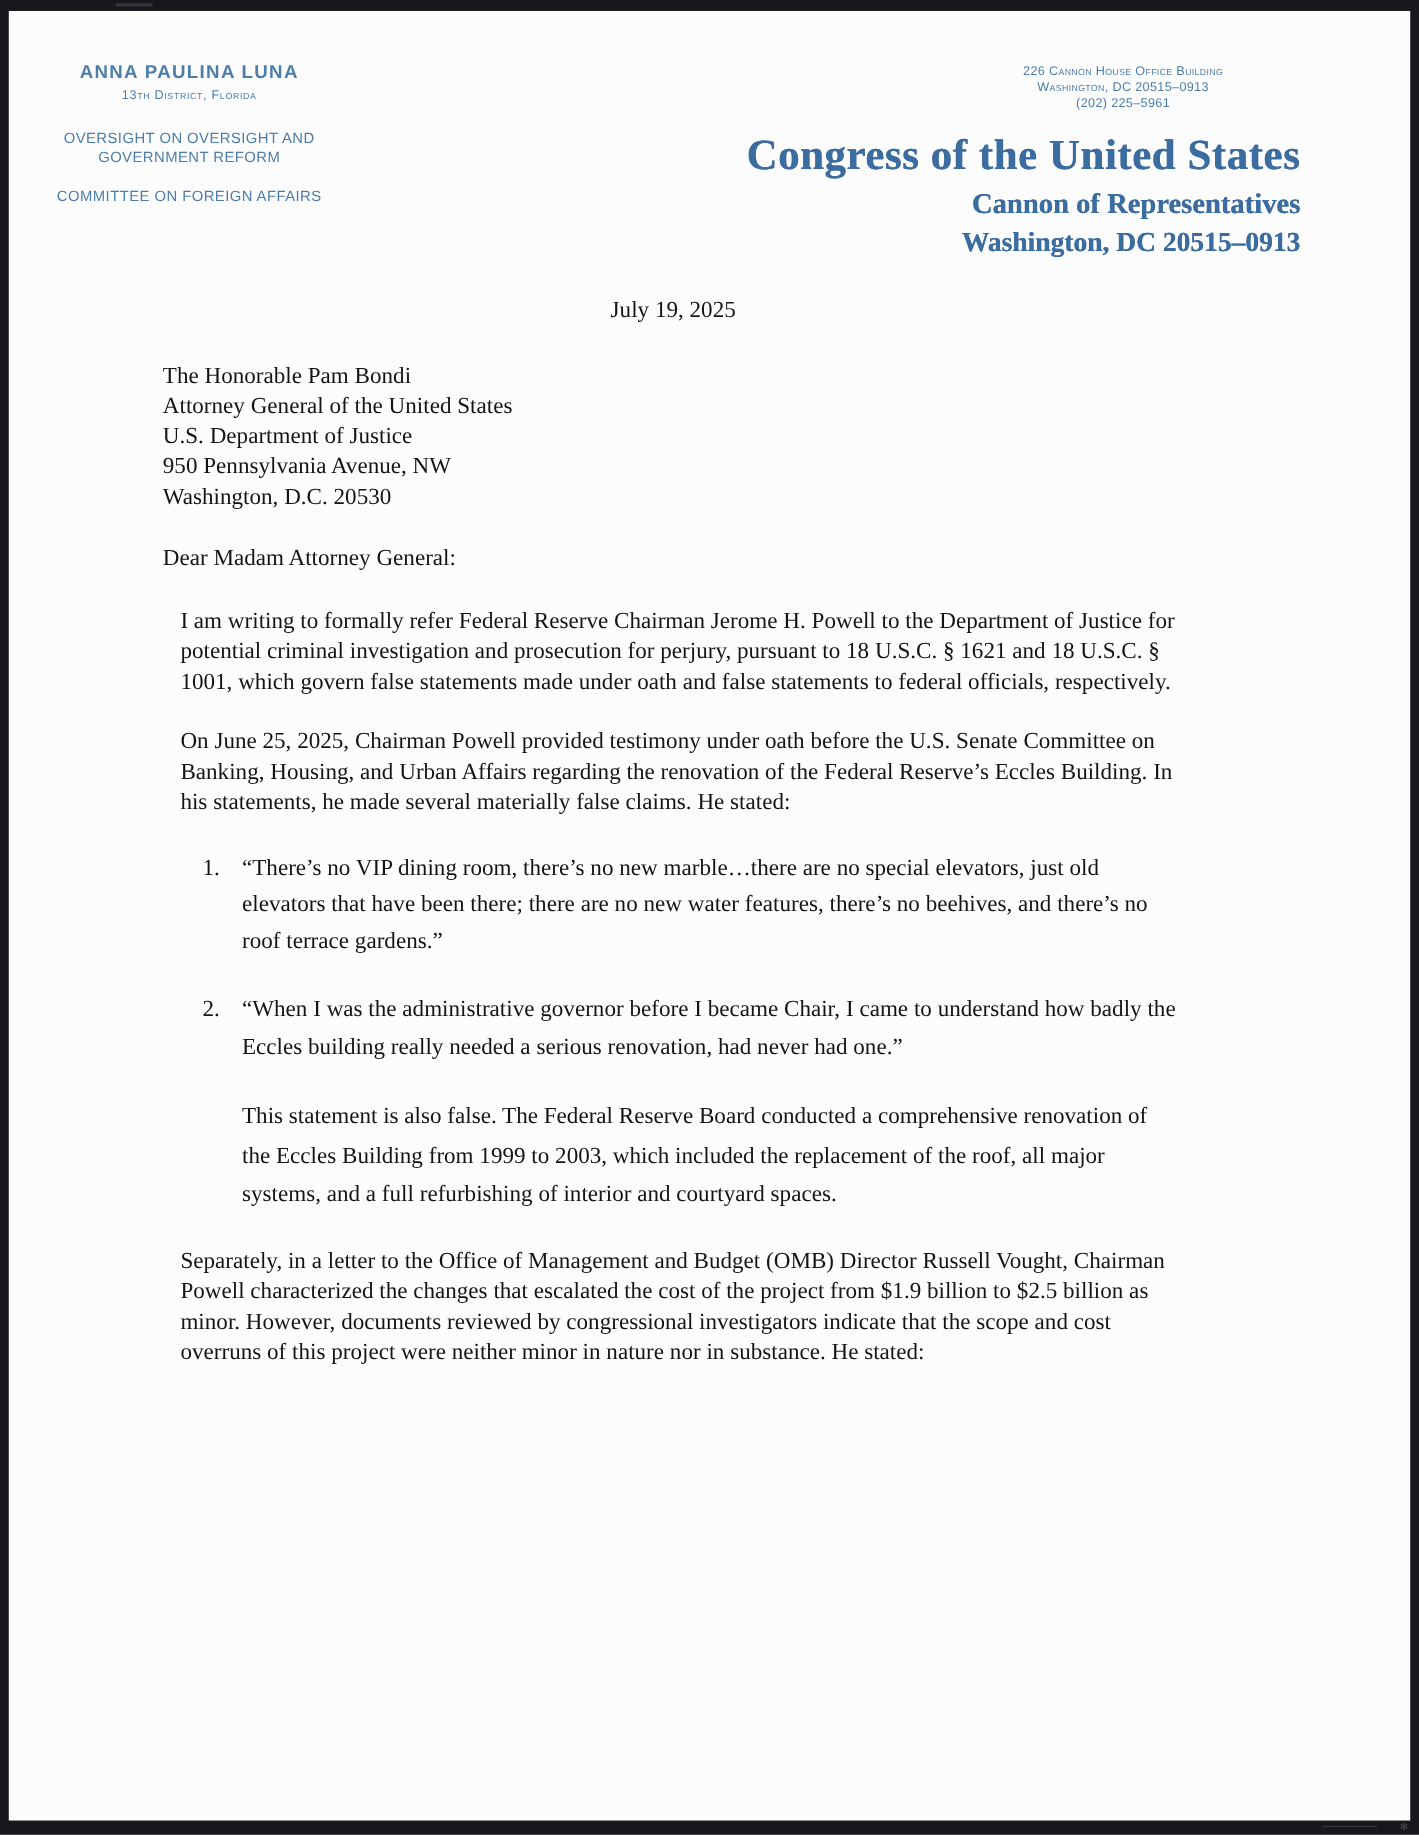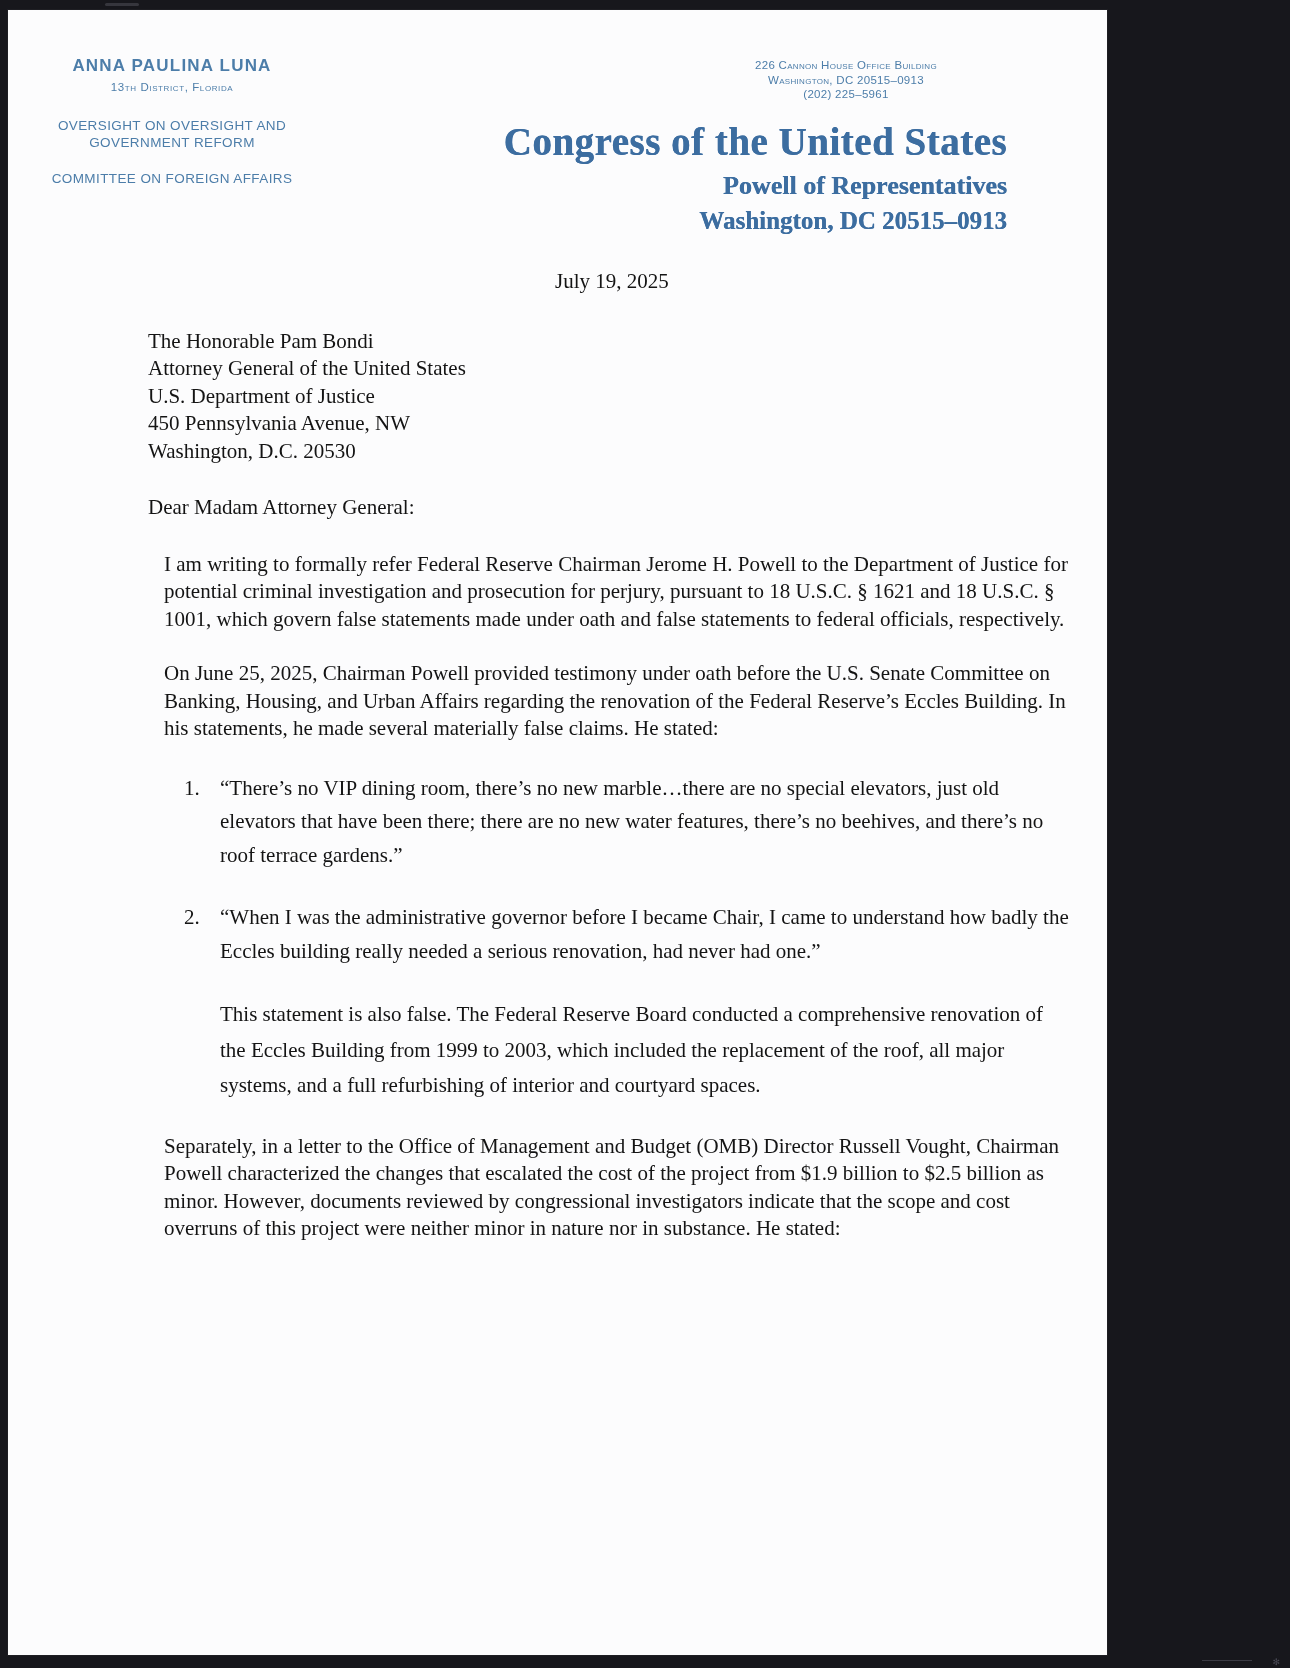--- a/index.html
+++ b/index.html
@@ -13,21 +13,21 @@
   html,body{width:1290px;height:1668px;}
   body{
     background:var(--frame);
     font-family:"Liberation Serif", serif;
     position:relative;
     overflow:hidden;
   }
   .page{
     position:absolute;
     left:8px; top:10px;
-    width:1099px; height:1645px;
+    width:1274px; height:1645px;
     background:var(--paper);
     box-shadow:0 0 0 1px rgba(255,255,255,0.03);
   }
   
   .lh-left{
     position:absolute; top:46px; left:28px; width:272px;
     text-align:center;
     color:var(--letterhead-blue);
     font-family:"Liberation Sans", sans-serif;
   }
@@ -127,32 +127,32 @@
   </div>
 
   <div class="lh-right">
     <div>226 Cannon House Office Building</div>
     <div>Washington, DC 20515–0913</div>
     <div>(202) 225–5961</div>
   </div>
 
   <div class="lh-center">
     <div class="congress-title">Congress of the United States</div>
-    <div class="chamber-line">Powell of Representatives</div>
+    <div class="chamber-line">Cannon of Representatives</div>
     <div class="location-line">Washington, DC 20515–0913</div>
   </div>
 
   <div class="body-col">
     <div class="date-line">July 19, 2025</div>
 
     <div class="recipient">
       <div>The Honorable Pam Bondi</div>
       <div>Attorney General of the United States</div>
       <div>U.S. Department of Justice</div>
-      <div>450 Pennsylvania Avenue, NW</div>
+      <div>950 Pennsylvania Avenue, NW</div>
       <div>Washington, D.C. 20530</div>
     </div>
 
     <div class="salutation">Dear Madam Attorney General:</div>
 
     <p class="para">I am writing to formally refer Federal Reserve Chairman Jerome H. Powell to the Department of Justice for potential criminal investigation and prosecution for perjury, pursuant to 18 U.S.C. § 1621 and 18 U.S.C. § 1001, which govern false statements made under oath and false statements to federal officials, respectively.</p>
     <p class="para">On June 25, 2025, Chairman Powell provided testimony under oath before the U.S. Senate Committee on Banking, Housing, and Urban Affairs regarding the renovation of the Federal Reserve’s Eccles Building. In his statements, he made several materially false claims. He stated:</p>
 
     <div class="claim">
       <span class="num">1.</span>

